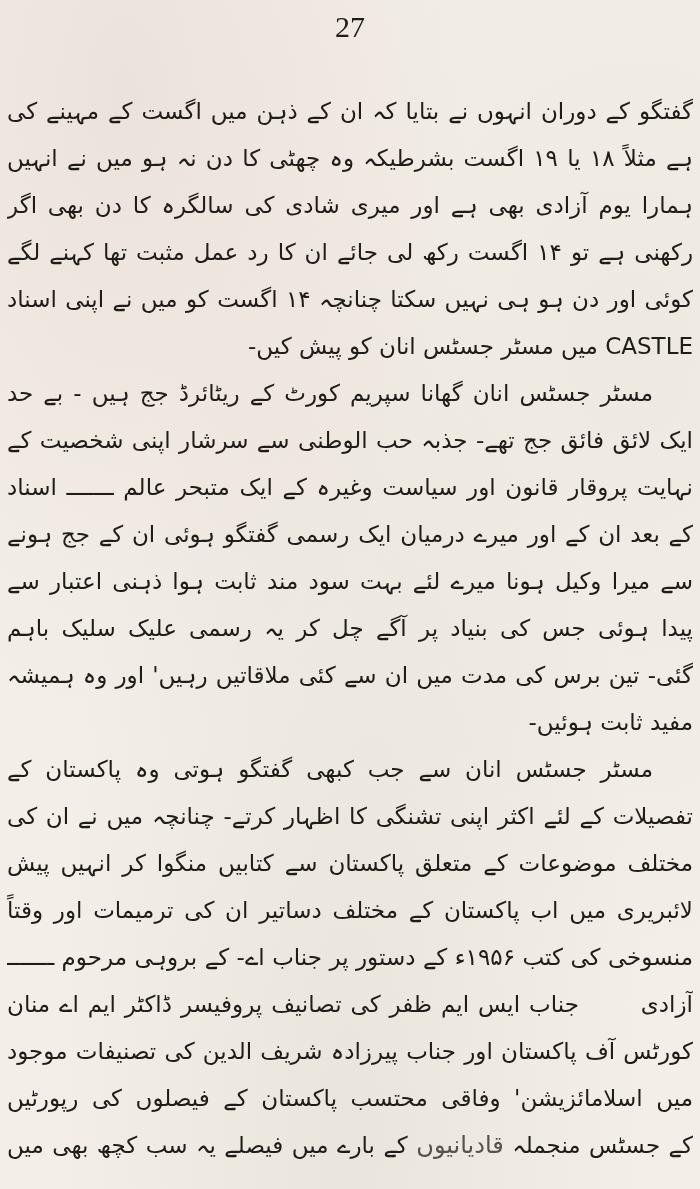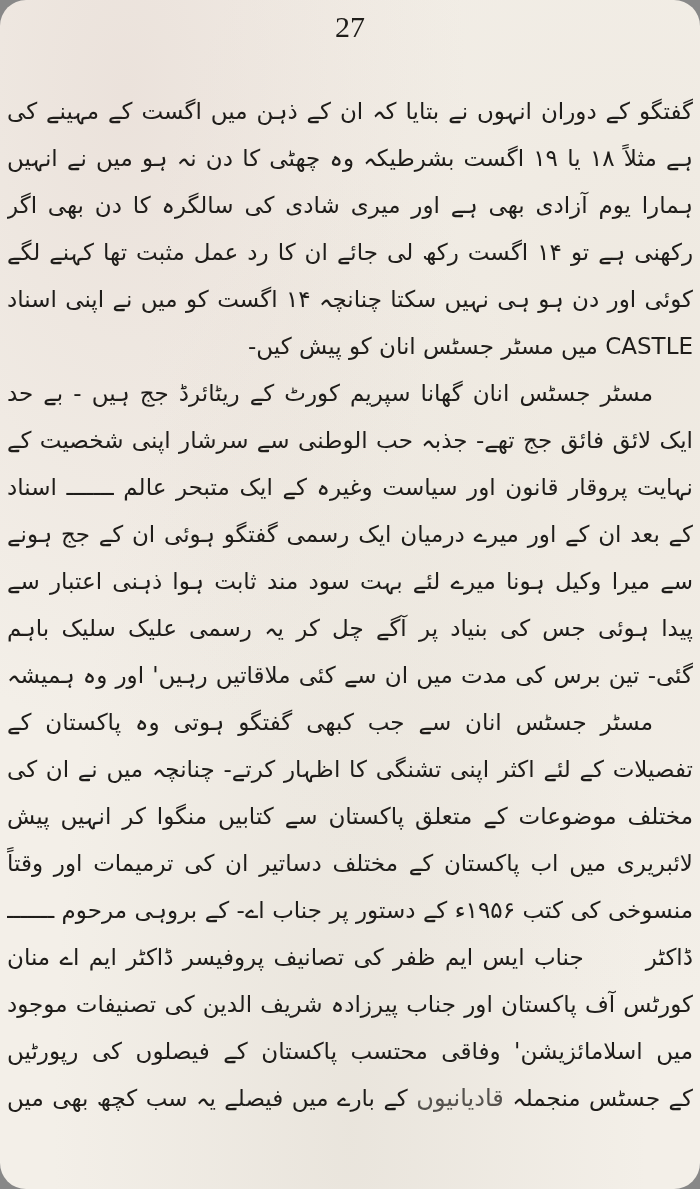--- a/index.html
+++ b/index.html
@@ -7,21 +7,20 @@
     position:relative;
     width:700px;height:1189px;
     margin:0;
     background:
       radial-gradient(ellipse at 18% 8%, rgba(214,192,186,.28), transparent 42%),
       radial-gradient(ellipse at 90% 30%, rgba(222,212,198,.22), transparent 55%),
       radial-gradient(ellipse at 50% 95%, rgba(205,198,186,.25), transparent 60%),
       #f3efe8;
     overflow:hidden;
     box-sizing:border-box;
-    border-radius:26px;
   }
   .page-number{
     position:absolute;top:10px;left:0;right:0;
     text-align:center;
     font-family:"Liberation Serif", serif;
     font-size:30px;color:#1f1d1a;
   }
   .text-block{
     position:absolute;
     top:88px;left:7px;right:7px;
@@ -70,30 +69,31 @@
     </div>
 
     <div class="paragraph">
       <div class="line indent">مسٹر جسٹس انان گھانا سپریم کورٹ کے ریٹائرڈ جج ہیں - بے حد ذہین و فطین اور</div>
       <div class="line">ایک لائق فائق جج تھے- جذبہ حب الوطنی سے سرشار اپنی شخصیت کے لحاظ سے</div>
       <div class="line">نہایت پروقار قانون اور سیاست وغیرہ کے ایک متبحر عالم ـــــــ اسناد سفارت پیش کرنے</div>
       <div class="line">کے بعد ان کے اور میرے درمیان ایک رسمی گفتگو ہوئی ان کے جج ہونے کی مناسبت</div>
       <div class="line">سے میرا وکیل ہونا میرے لئے بہت سود مند ثابت ہوا ذہنی اعتبار سے ایسی ہم آہنگی</div>
       <div class="line">پیدا ہوئی جس کی بنیاد پر آگے چل کر یہ رسمی علیک سلیک باہم دوستی میں تبدیل ہو</div>
       <div class="line">گئی- تین برس کی مدت میں ان سے کئی ملاقاتیں رہیں' اور وہ ہمیشہ پاکستان کے لئے</div>
+      <div class="line end">مفید ثابت ہوئیں-</div>
     </div>
 
     <div class="paragraph">
       <div class="line indent">مسٹر جسٹس انان سے جب کبھی گفتگو ہوتی وہ پاکستان کے قوانین کے بارے میں</div>
       <div class="line">تفصیلات کے لئے اکثر اپنی تشنگی کا اظہار کرتے- چنانچہ میں نے ان کی خواہش پر بارہا</div>
       <div class="line">مختلف موضوعات کے متعلق پاکستان سے کتابیں منگوا کر انہیں پیش کیں- ان کی</div>
       <div class="line">لائبریری میں اب پاکستان کے مختلف دساتیر ان کی ترمیمات اور وقتاً فوقتاً احکامات کی</div>
       <div class="line">منسوخی کی کتب ۱۹۵۶ء کے دستور پر جناب اے- کے بروہی مرحوم ـــــــ کی</div>
       <div class="line">
-        <span>ڈاکٹر</span><span class="gap"></span><span>جناب ایس ایم ظفر کی تصانیف پروفیسر ڈاکٹر ایم اے منان کی سپیریر</span>
+        <span>آزادی</span><span class="gap"></span><span>جناب ایس ایم ظفر کی تصانیف پروفیسر ڈاکٹر ایم اے منان کی سپیریر</span>
       </div>
       <div class="line">کورٹس آف پاکستان اور جناب پیرزادہ شریف الدین کی تصنیفات موجود ہیں پاکستان</div>
       <div class="line">میں اسلامائزیشن' وفاقی محتسب پاکستان کے فیصلوں کی رپورٹیں پاکستان شریعت کورٹس</div>
       <div class="line">
         <span>کے جسٹس منجملہ </span><span class="pasted-word">قادیانیوں</span><span> کے بارے میں فیصلے یہ سب کچھ بھی میں نے ان کی</span>
       </div>
     </div>
 
   </div>
 </div>

